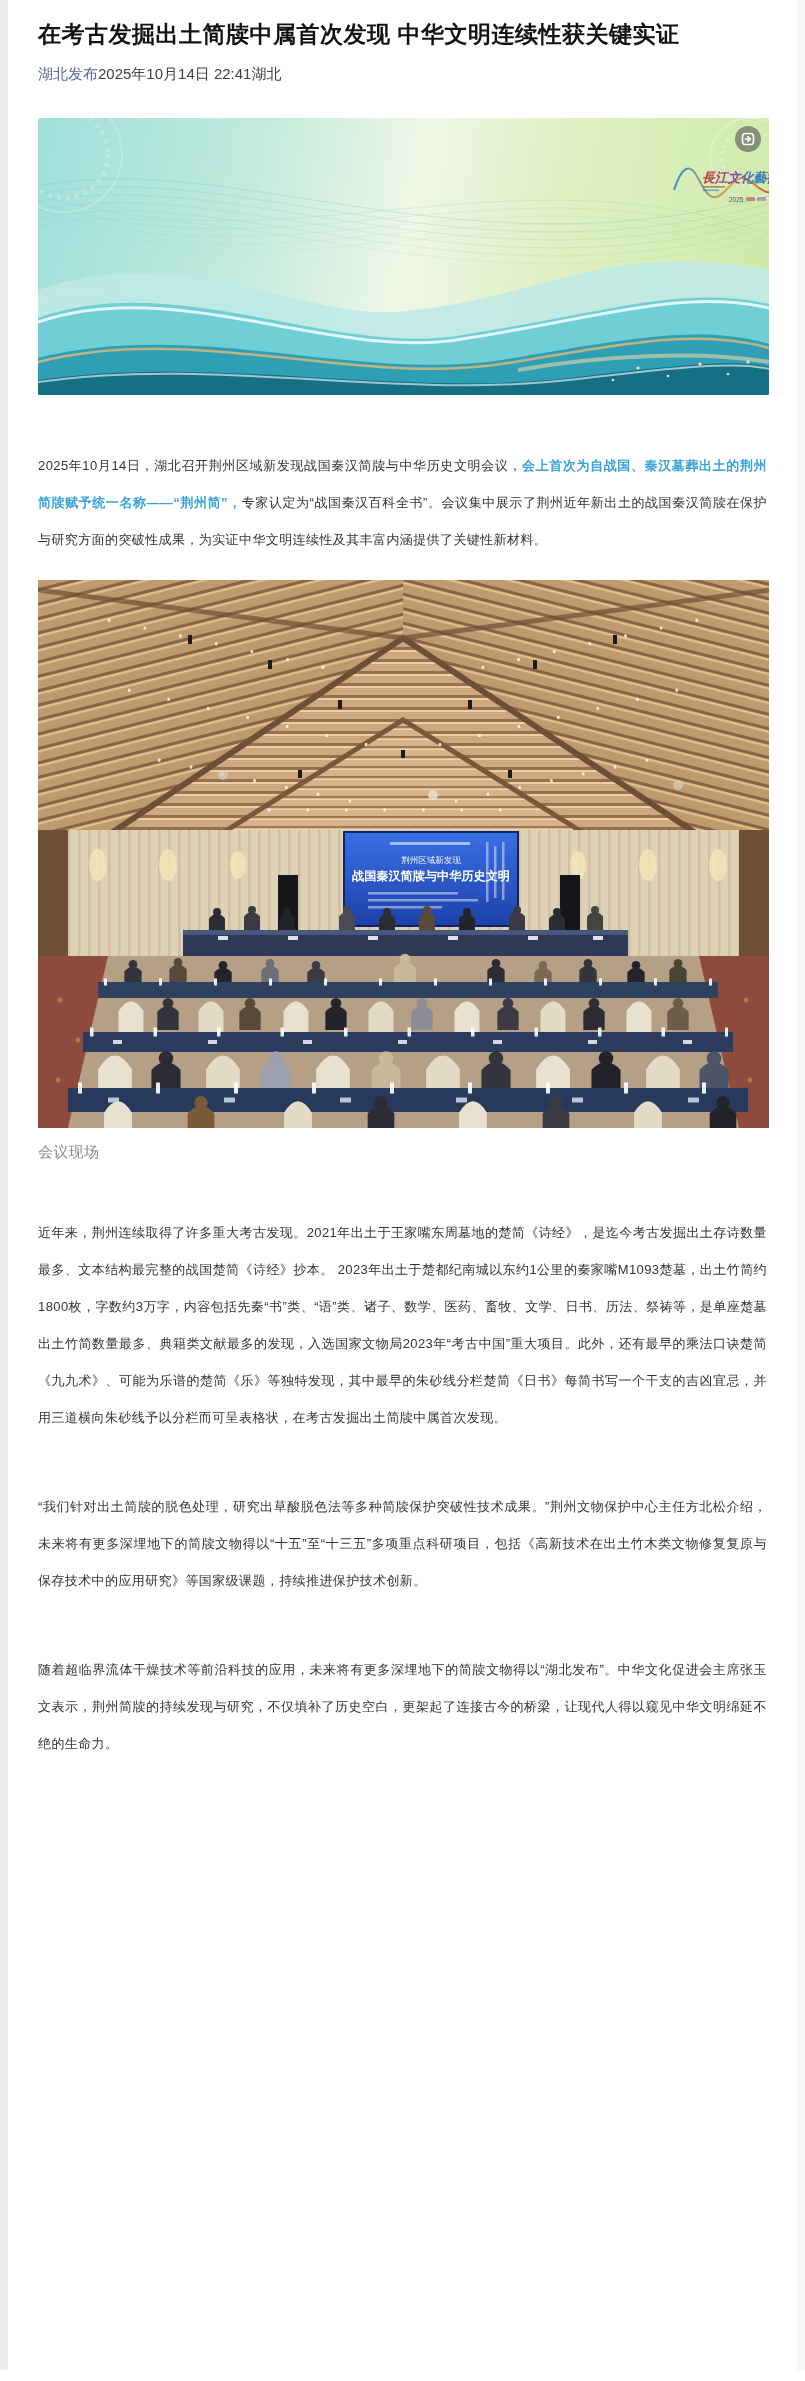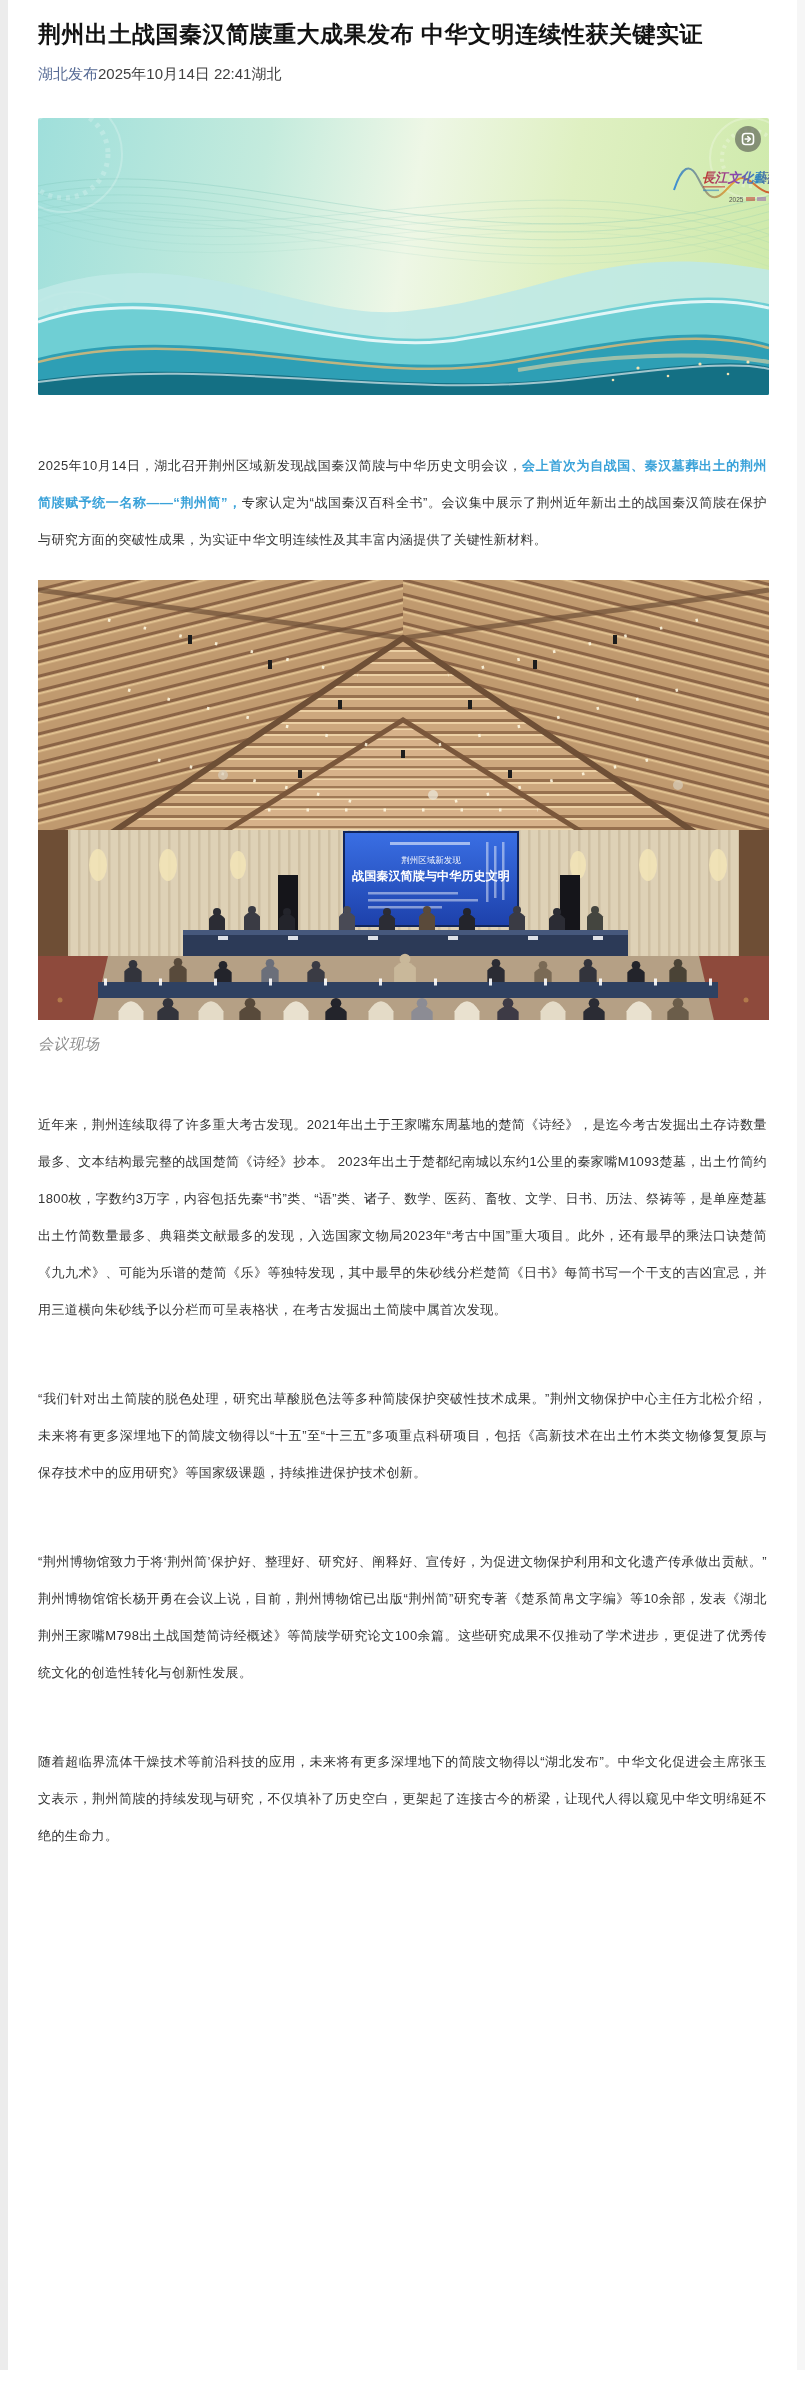--- a/index.html
+++ b/index.html
@@ -30,34 +30,34 @@
   .expand-btn{
     position:absolute;top:8px;right:8px;width:26px;height:26px;border:none;border-radius:50%;
     background:rgba(70,70,70,.55);display:flex;align-items:center;justify-content:center;cursor:pointer;padding:0;
   }
   .article p{
     margin:52px 0 0;font-size:13px;line-height:37px;color:#333;
     text-align:justify;letter-spacing:.4px;word-break:break-all;
   }
   .article p .hl{color:#3aa2d9;font-weight:700;cursor:pointer;}
   .p-after-caption{margin-top:48px !important;}
-  figure.photo{margin:22px auto 0;width:731px;height:440px;overflow:hidden;position:relative;padding:0;}
+  figure.photo{margin:22px auto 0;width:731px;height:548px;overflow:hidden;position:relative;padding:0;}
   figure.photo svg{display:block;}
-  .caption{margin-top:13px;font-size:15px;line-height:21px;color:#8c8c8c;letter-spacing:.3px;font-style:italic;}
+  .caption{margin-top:13px;font-size:15px;line-height:21px;color:#8c8c8c;letter-spacing:.3px;}
   text{font-family:"Liberation Sans","DejaVu Sans",sans-serif;}
 </style>
 </head>
 <body>
 
 <div class="edge-strip edge-left"></div>
 <div class="edge-strip edge-right"></div>
 
 <div class="card">
 
-  <h1 class="title">荆州出土战国秦汉简牍重大成果发布 中华文明连续性获关键实证</h1>
+  <h1 class="title">在考古发掘出土简牍中属首次发现 中华文明连续性获关键实证</h1>
 
   <div class="meta">
     <span class="account">湖北发布</span>
     <span class="date">2025年10月14日 22:41</span>
     <span class="loc">湖北</span>
   </div>
 
   <div class="banner">
     <svg class="art" width="731" height="277" viewBox="0 0 731 277">
       <defs>
@@ -369,17 +369,16 @@
             <use href="#person" x="662" y="516" width="46" height="40" style="color:#23242b"></use>
           </g>
         </g>
       </svg>
     </figure>
 
     <div class="caption">会议现场</div>
 
     <p>近年来，荆州连续取得了许多重大考古发现。2021年出土于王家嘴东周墓地的楚简《诗经》，是迄今考古发掘出土存诗数量最多、文本结构最完整的战国楚简《诗经》抄本。 2023年出土于楚都纪南城以东约1公里的秦家嘴M1093楚墓，出土竹简约1800枚，字数约3万字，内容包括先秦“书”类、“语”类、诸子、数学、医药、畜牧、文学、日书、历法、祭祷等，是单座楚墓出土竹简数量最多、典籍类文献最多的发现，入选国家文物局2023年“考古中国”重大项目。此外，还有最早的乘法口诀楚简《九九术》、可能为乐谱的楚简《乐》等独特发现，其中最早的朱砂线分栏楚简《日书》每简书写一个干支的吉凶宜忌，并用三道横向朱砂线予以分栏而可呈表格状，在考古发掘出土简牍中属首次发现。</p>
     <p>“我们针对出土简牍的脱色处理，研究出草酸脱色法等多种简牍保护突破性技术成果。”荆州文物保护中心主任方北松介绍，未来将有更多深埋地下的简牍文物得以“十五”至“十三五”多项重点科研项目，包括《高新技术在出土竹木类文物修复复原与保存技术中的应用研究》等国家级课题，持续推进保护技术创新。</p>
-    <p>“荆州博物馆致力于将‘荆州简’保护好、整理好、研究好、阐释好、宣传好，为促进文物保护利用和文化遗产传承做出贡献。”荆州博物馆馆长杨开勇在会议上说，目前，荆州博物馆已出版“荆州简”研究专著《楚系简帛文字编》等10余部，发表《湖北荆州王家嘴M798出土战国楚简诗经概述》等简牍学研究论文100余篇。这些研究成果不仅推动了学术进步，更促进了优秀传统文化的创造性转化与创新性发展。</p>
     <p>随着超临界流体干燥技术等前沿科技的应用，未来将有更多深埋地下的简牍文物得以“湖北发布”。中华文化促进会主席张玉文表示，荆州简牍的持续发现与研究，不仅填补了历史空白，更架起了连接古今的桥梁，让现代人得以窥见中华文明绵延不绝的生命力。</p>
 
   </div>
 </div>
 
 </body></html>

